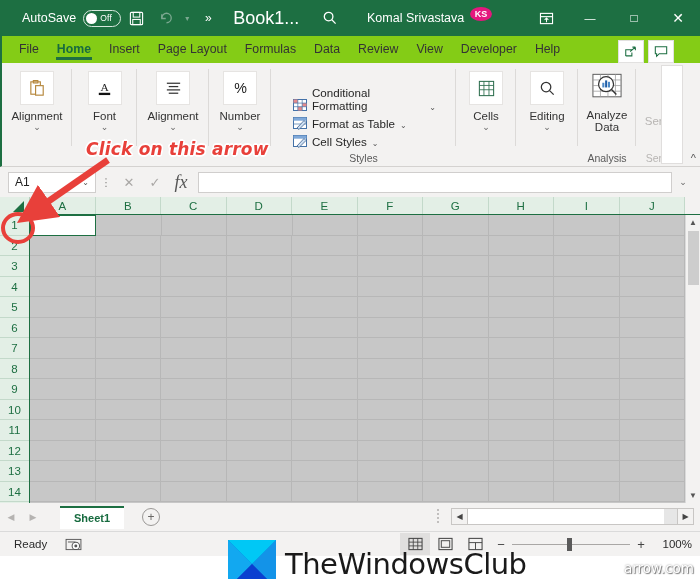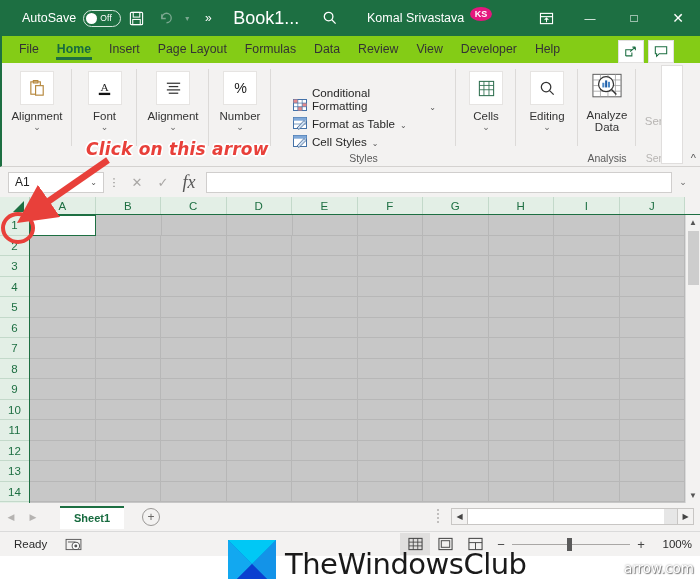--- a/index.html
+++ b/index.html
@@ -99,21 +99,21 @@
     white-space:nowrap;
   }
   .annot-svg { position:absolute; left:0; top:0; width:700px; height:579px; z-index:49; pointer-events:none; }
 
   
   .formulabar {
     height:30px; background:#f3f2f1; display:flex; align-items:center; padding: 0 8px;
     position:relative;
   }
   .namebox {
-    width:96px; height:21px; background:#fff; border:1px solid #d0cecd;
+    width:88px; height:21px; background:#fff; border:1px solid #d0cecd;
     display:flex; align-items:center; padding: 0 6px; font-size:12px; color:#222;
     position:relative;
   }
   .namebox .nb-chev { position:absolute; right:6px; font-size:8px; color:#555; }
   .fb-dots { width:20px; text-align:center; color:#8a8886; font-size:11px; letter-spacing:0; }
   .fb-btns { display:flex; gap:0; }
   .fb-btn { width:26px; height:22px; display:flex; align-items:center; justify-content:center; color:#a9a7a5; font-size:13px; }
   .fb-btn.fx { color:#555; font-style:italic; font-family:"Liberation Serif", serif; font-size:18px; }
   .fbinput {
     flex:1; height:21px; background:#fff; border:1px solid #d0cecd; margin-left:4px; margin-right:2px;

